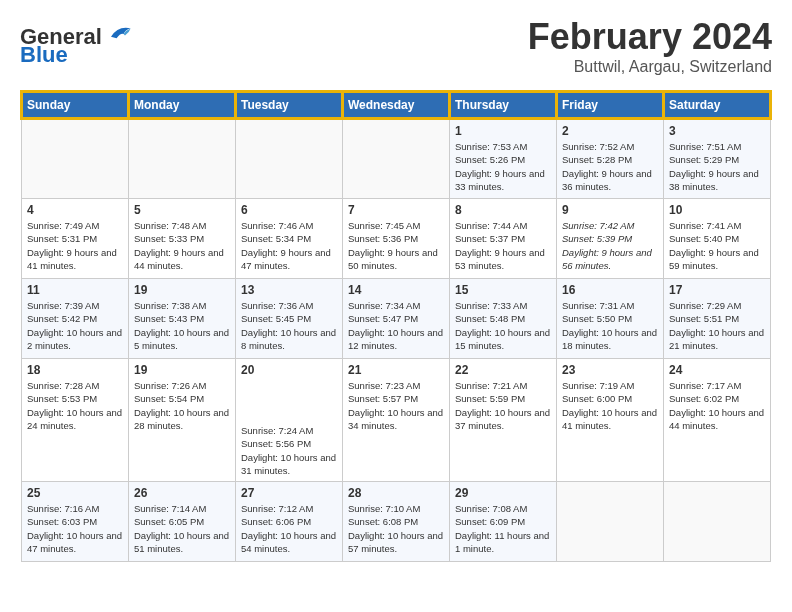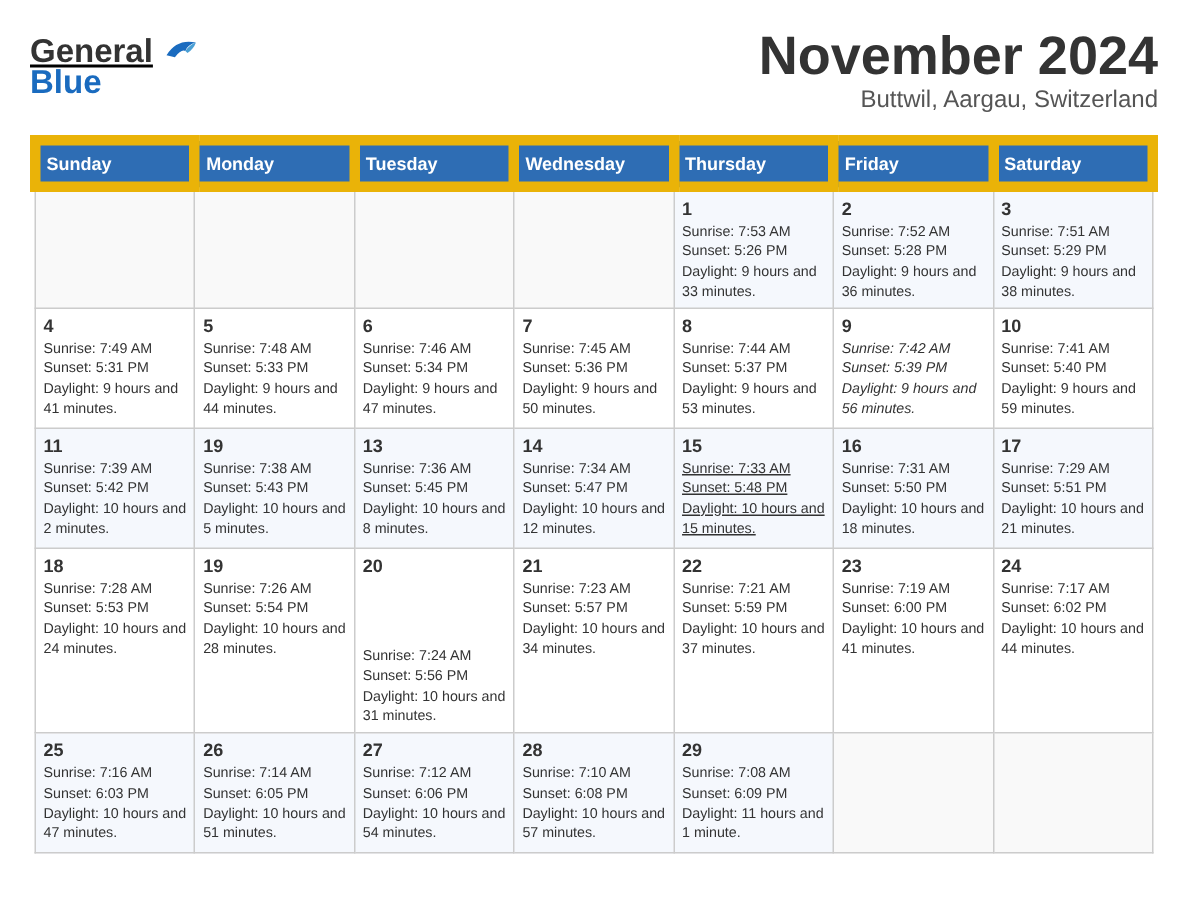--- a/index.html
+++ b/index.html
@@ -50,21 +50,21 @@
       border-collapse: collapse;
       table-layout: fixed;
     }
     thead tr th {
       background-color: #2e6db4;
       color: #fff;
       font-size: 12px;
       font-weight: bold;
       padding: 5px 4px;
       text-align: left;
-      border: 7px solid #eab308;
+      border: 3px solid #eab308;
     }
     tbody tr td {
       border: 1px solid #ccc;
       vertical-align: top;
       padding: 4px 5px;
       font-size: 10px;
       color: #333;
       height: 80px;
       background: #fff;
     }
@@ -89,32 +89,32 @@
     .empty-cell {
       background: #f9f9f9 !important;
     }
   </style>
 </head>
 <body>
 
 <div class="header-section">
   <div class="logo">
     <div style="display:flex;flex-direction:column;align-items:flex-start;">
-      <div style="display:flex;align-items:center;text-decoration:underline;">
+      <div style="display:flex;align-items:flex-end;">
         <span class="logo-text">General</span>
         <svg class="logo-icon" viewBox="0 0 40 32" xmlns="http://www.w3.org/2000/svg">
           <path d="M10,20 Q20,4 38,8 Q30,10 28,16 Q24,14 18,22 Z" fill="#1a6bbf"></path>
           <path d="M28,16 Q32,10 38,8 Q36,14 30,18 Z" fill="#4a9fd4"></path>
         </svg>
       </div>
       <span class="logo-text" style="color:#1a6bbf;margin-top:-4px;">Blue</span>
     </div>
   </div>
   <div class="title-block">
-    <div class="month-title">November 2024</div>
+    <div class="month-title">February 2024</div>
     <div class="location-title">Buttwil, Aargau, Switzerland</div>
   </div>
 </div>
 
 <table>
   <thead>
     <tr>
     <th>Sunday</th>
         <th>Monday</th>
         <th>Tuesday</th>
@@ -213,21 +213,21 @@
 Daylight: 10 hours and 8 minutes.</div>
         </td>
         <td>
           <span class="day-number">14</span>
           <div class="cell-info" style="white-space: pre-line;">Sunrise: 7:34 AM
 Sunset: 5:47 PM
 Daylight: 10 hours and 12 minutes.</div>
         </td>
         <td>
           <span class="day-number">15</span>
-          <div class="cell-info" style="white-space: pre-line; text-decoration: underline;">Sunrise: 7:33 AM
+          <div class="cell-info" style="white-space: pre-line;">Sunrise: 7:33 AM
 Sunset: 5:48 PM
 Daylight: 10 hours and 15 minutes.</div>
         </td>
         <td>
           <span class="day-number">16</span>
           <div class="cell-info" style="white-space: pre-line;">Sunrise: 7:31 AM
 Sunset: 5:50 PM
 Daylight: 10 hours and 18 minutes.</div>
         </td>
         <td>

